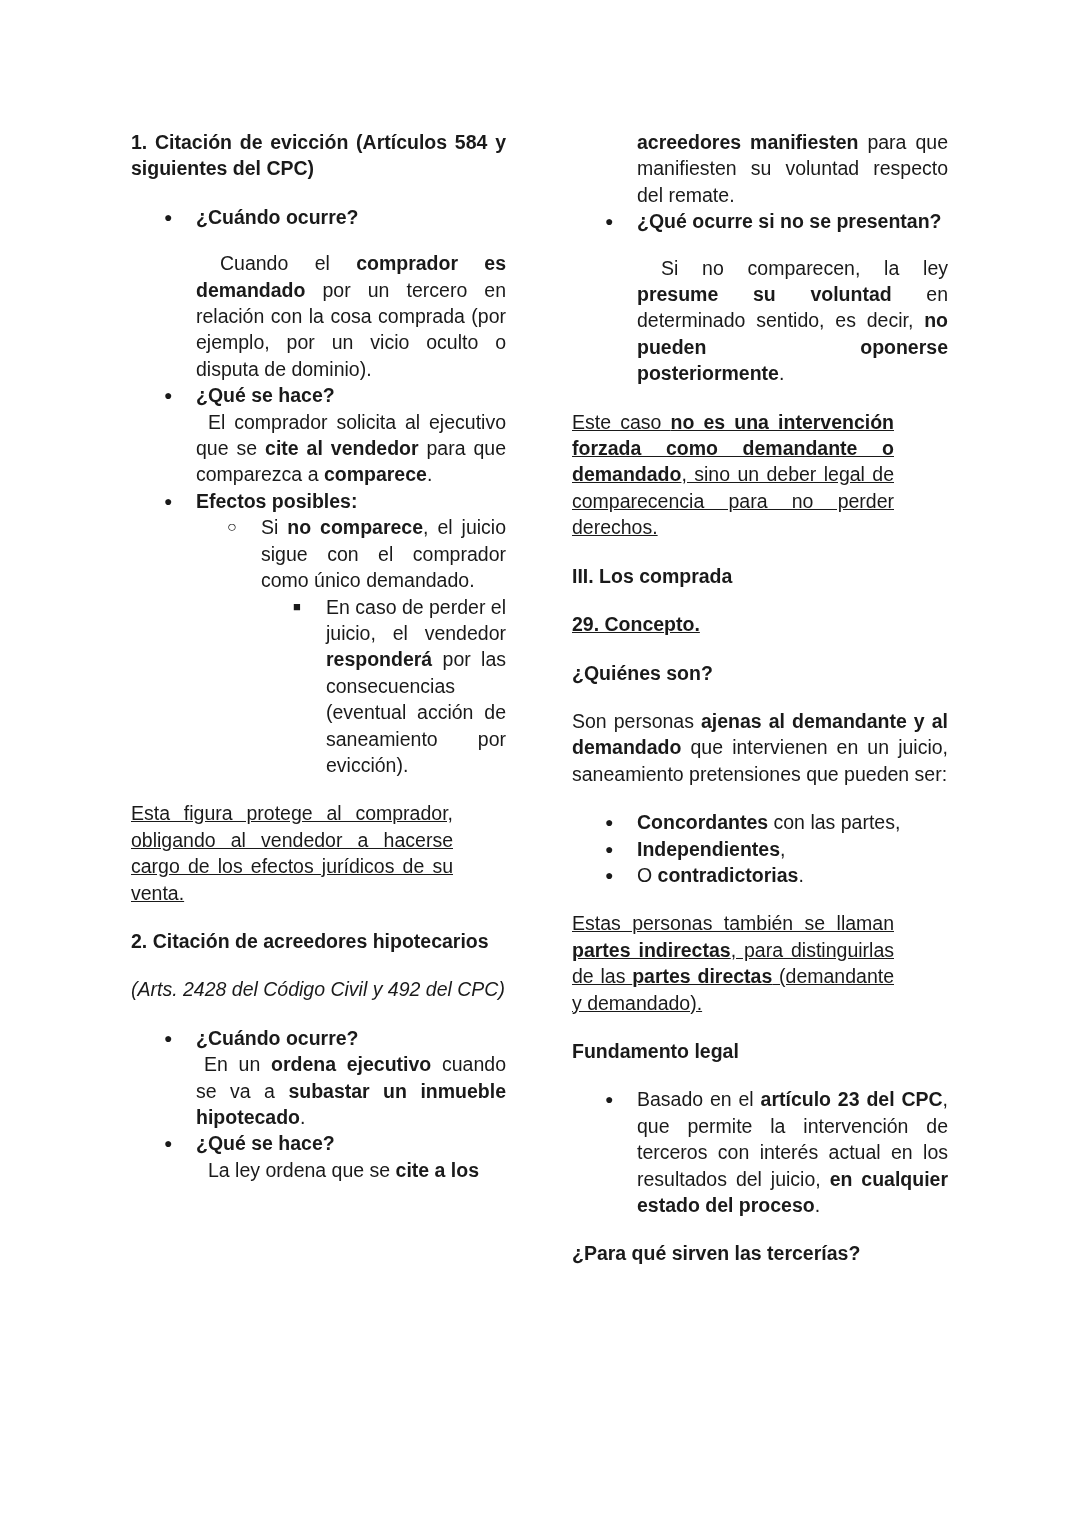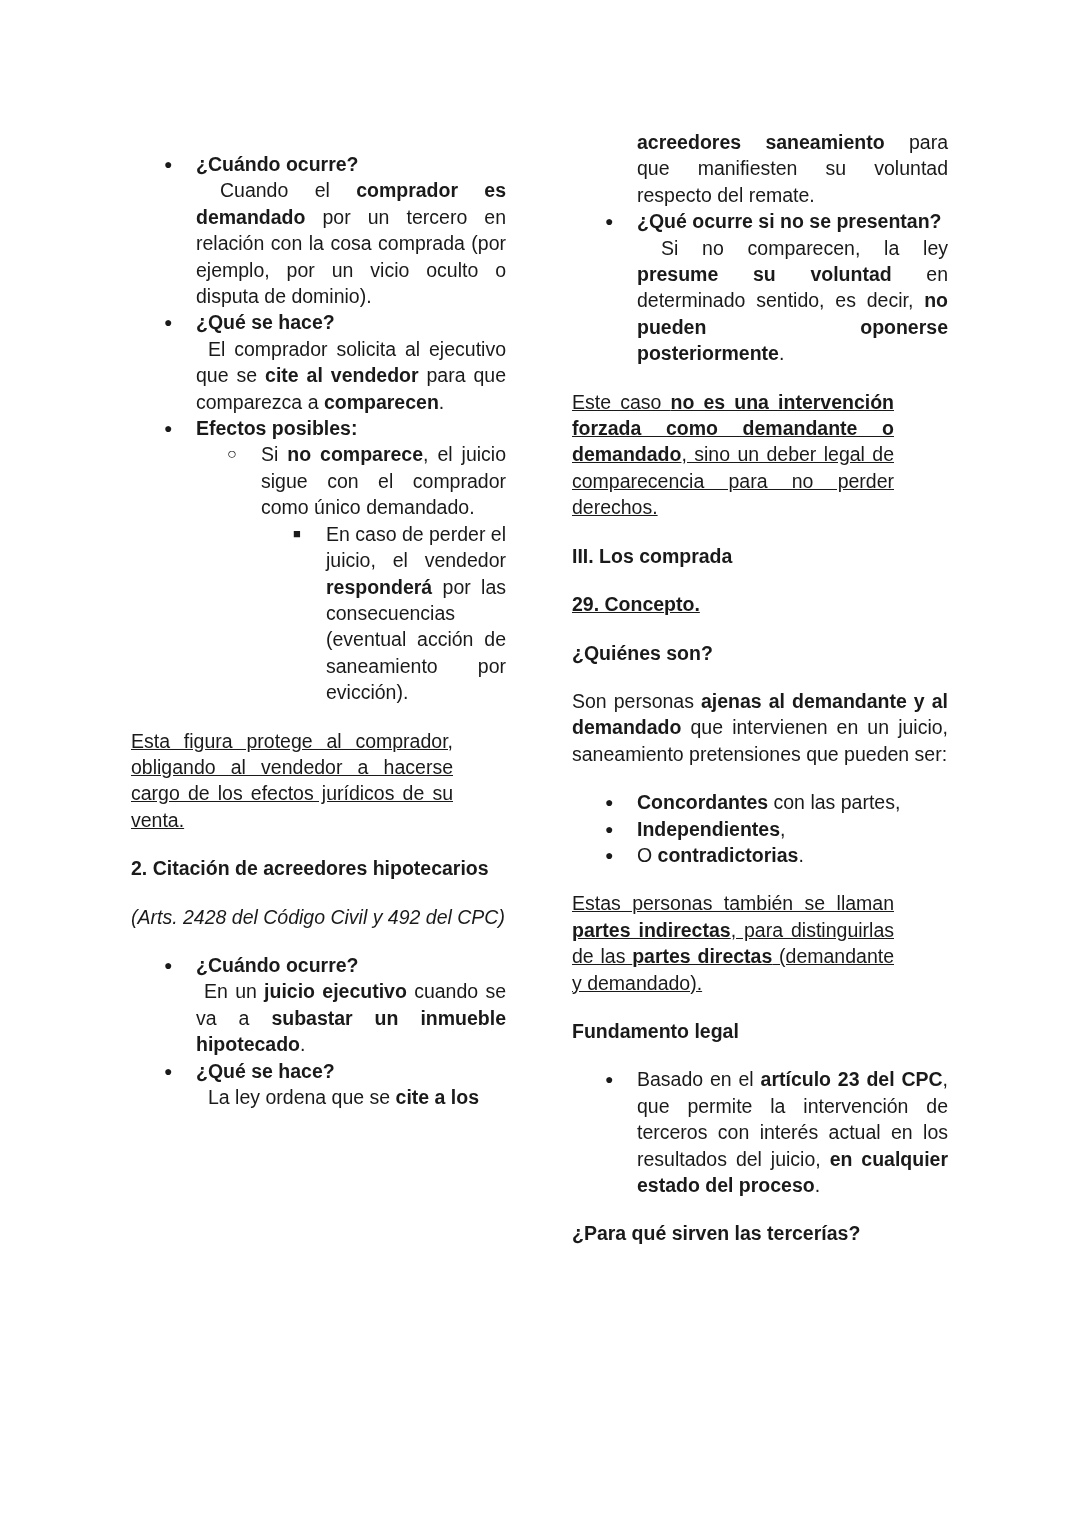--- a/index.html
+++ b/index.html
@@ -18,38 +18,39 @@
   .u { text-decoration: underline; }
   ul { margin: 0; padding: 0; list-style: none; }
   li { position: relative; text-align: justify; }
   .l1 > li { padding-left: 65px; }
   .l1 > li::before { content: "●"; position: absolute; left: 33px; top: 0; font-size: 14px; }
   .l2 > li { padding-left: 65px; }
   .l2 > li::before { content: "○"; position: absolute; left: 31px; top: 0; font-size: 16px; }
   .l3 > li { padding-left: 65px; }
   .l3 > li::before { content: "■"; position: absolute; left: 32px; top: 0; font-size: 13px; }
   .ind { display: block; text-indent: 8px; }
-  .ind2 { display: block; text-indent: 24px; }
+  .ind2 { display: block; text-indent: 24px; margin-top: 20px; }
   .ind3 { display: block; text-indent: 12px; }
   .narrow { width: 322px; text-decoration: underline; }
   b { font-weight: bold; }
 </style>
 </head>
 <body>
 
 <div class="col col-left">
+  <p class="h">1. Citación de evicción (Artículos 584 y siguientes del CPC)</p>
   <div class="gap"></div>
   <ul class="l1">
     <li>
       <span class="h">¿Cuándo ocurre?</span>
       <span class="ind2"><span>Cuando el </span><b>comprador es demandado</b><span> por un tercero en relación con la cosa comprada (por ejemplo, por un vicio oculto o disputa de dominio).</span></span>
     </li>
     <li>
       <span class="h">¿Qué se hace?</span>
-      <span class="ind3"><span>El comprador solicita al ejecutivo que se </span><b>cite al vendedor</b><span> para que comparezca a </span><b>comparecen</b><span>.</span></span>
+      <span class="ind3"><span>El comprador solicita al ejecutivo que se </span><b>cite al vendedor</b><span> para que comparezca a </span><b>comparece</b><span>.</span></span>
     </li>
     <li>
       <span class="h">Efectos posibles:</span>
       <ul class="l2">
         <li><span>Si </span><b>no comparece</b><span>, el juicio sigue con el comprador como único demandado.</span>
           <ul class="l3">
             <li><span>En caso de perder el juicio, el vendedor </span><b>responderá</b><span> por las consecuencias (eventual acción de saneamiento por evicción).</span></li>
           </ul>
         </li>
       </ul>
@@ -58,32 +59,32 @@
   <div class="gap"></div>
   <p class="narrow">Esta figura protege al comprador, obligando al vendedor a hacerse cargo de los efectos jurídicos de su venta.</p>
   <div class="gap"></div>
   <p class="h">2. Citación de acreedores hipotecarios</p>
   <div class="gap"></div>
   <p class="it">(Arts. 2428 del Código Civil y 492 del CPC)</p>
   <div class="gap"></div>
   <ul class="l1">
     <li>
       <span class="h">¿Cuándo ocurre?</span>
-      <span class="ind"><span>En un </span><b>juicio ejecutivo</b><span> cuando se va a </span><b>subastar un inmueble hipotecado</b><span>.</span></span>
+      <span class="ind"><span>En un </span><b>ordena ejecutivo</b><span> cuando se va a </span><b>subastar un inmueble hipotecado</b><span>.</span></span>
     </li>
     <li>
       <span class="h">¿Qué se hace?</span>
       <span class="ind3"><span>La ley ordena que se </span><b>cite a los</b></span>
     </li>
   </ul>
 </div>
 
 <div class="col col-right">
   <ul class="l1">
-    <li class="nobullet" style="padding-left:65px"><b>acreedores saneamiento</b><span> para que manifiesten su voluntad respecto del remate.</span></li>
+    <li class="nobullet" style="padding-left:65px"><b>acreedores manifiesten</b><span> para que manifiesten su voluntad respecto del remate.</span></li>
     <li>
       <span class="h">¿Qué ocurre si no se presentan?</span>
       <span class="ind2"><span>Si no comparecen, la ley </span><b>presume su voluntad</b><span> en determinado sentido, es decir, </span><b>no pueden oponerse posteriormente</b><span>.</span></span>
     </li>
   </ul>
   <div class="gap"></div>
   <p class="narrow"><span>Este caso </span><b>no es una intervención forzada como demandante o demandado</b><span>, sino un deber legal de comparecencia para no perder derechos.</span></p>
   <div class="gap"></div>
   <p class="h">III. Los comprada</p>
   <div class="gap"></div>

